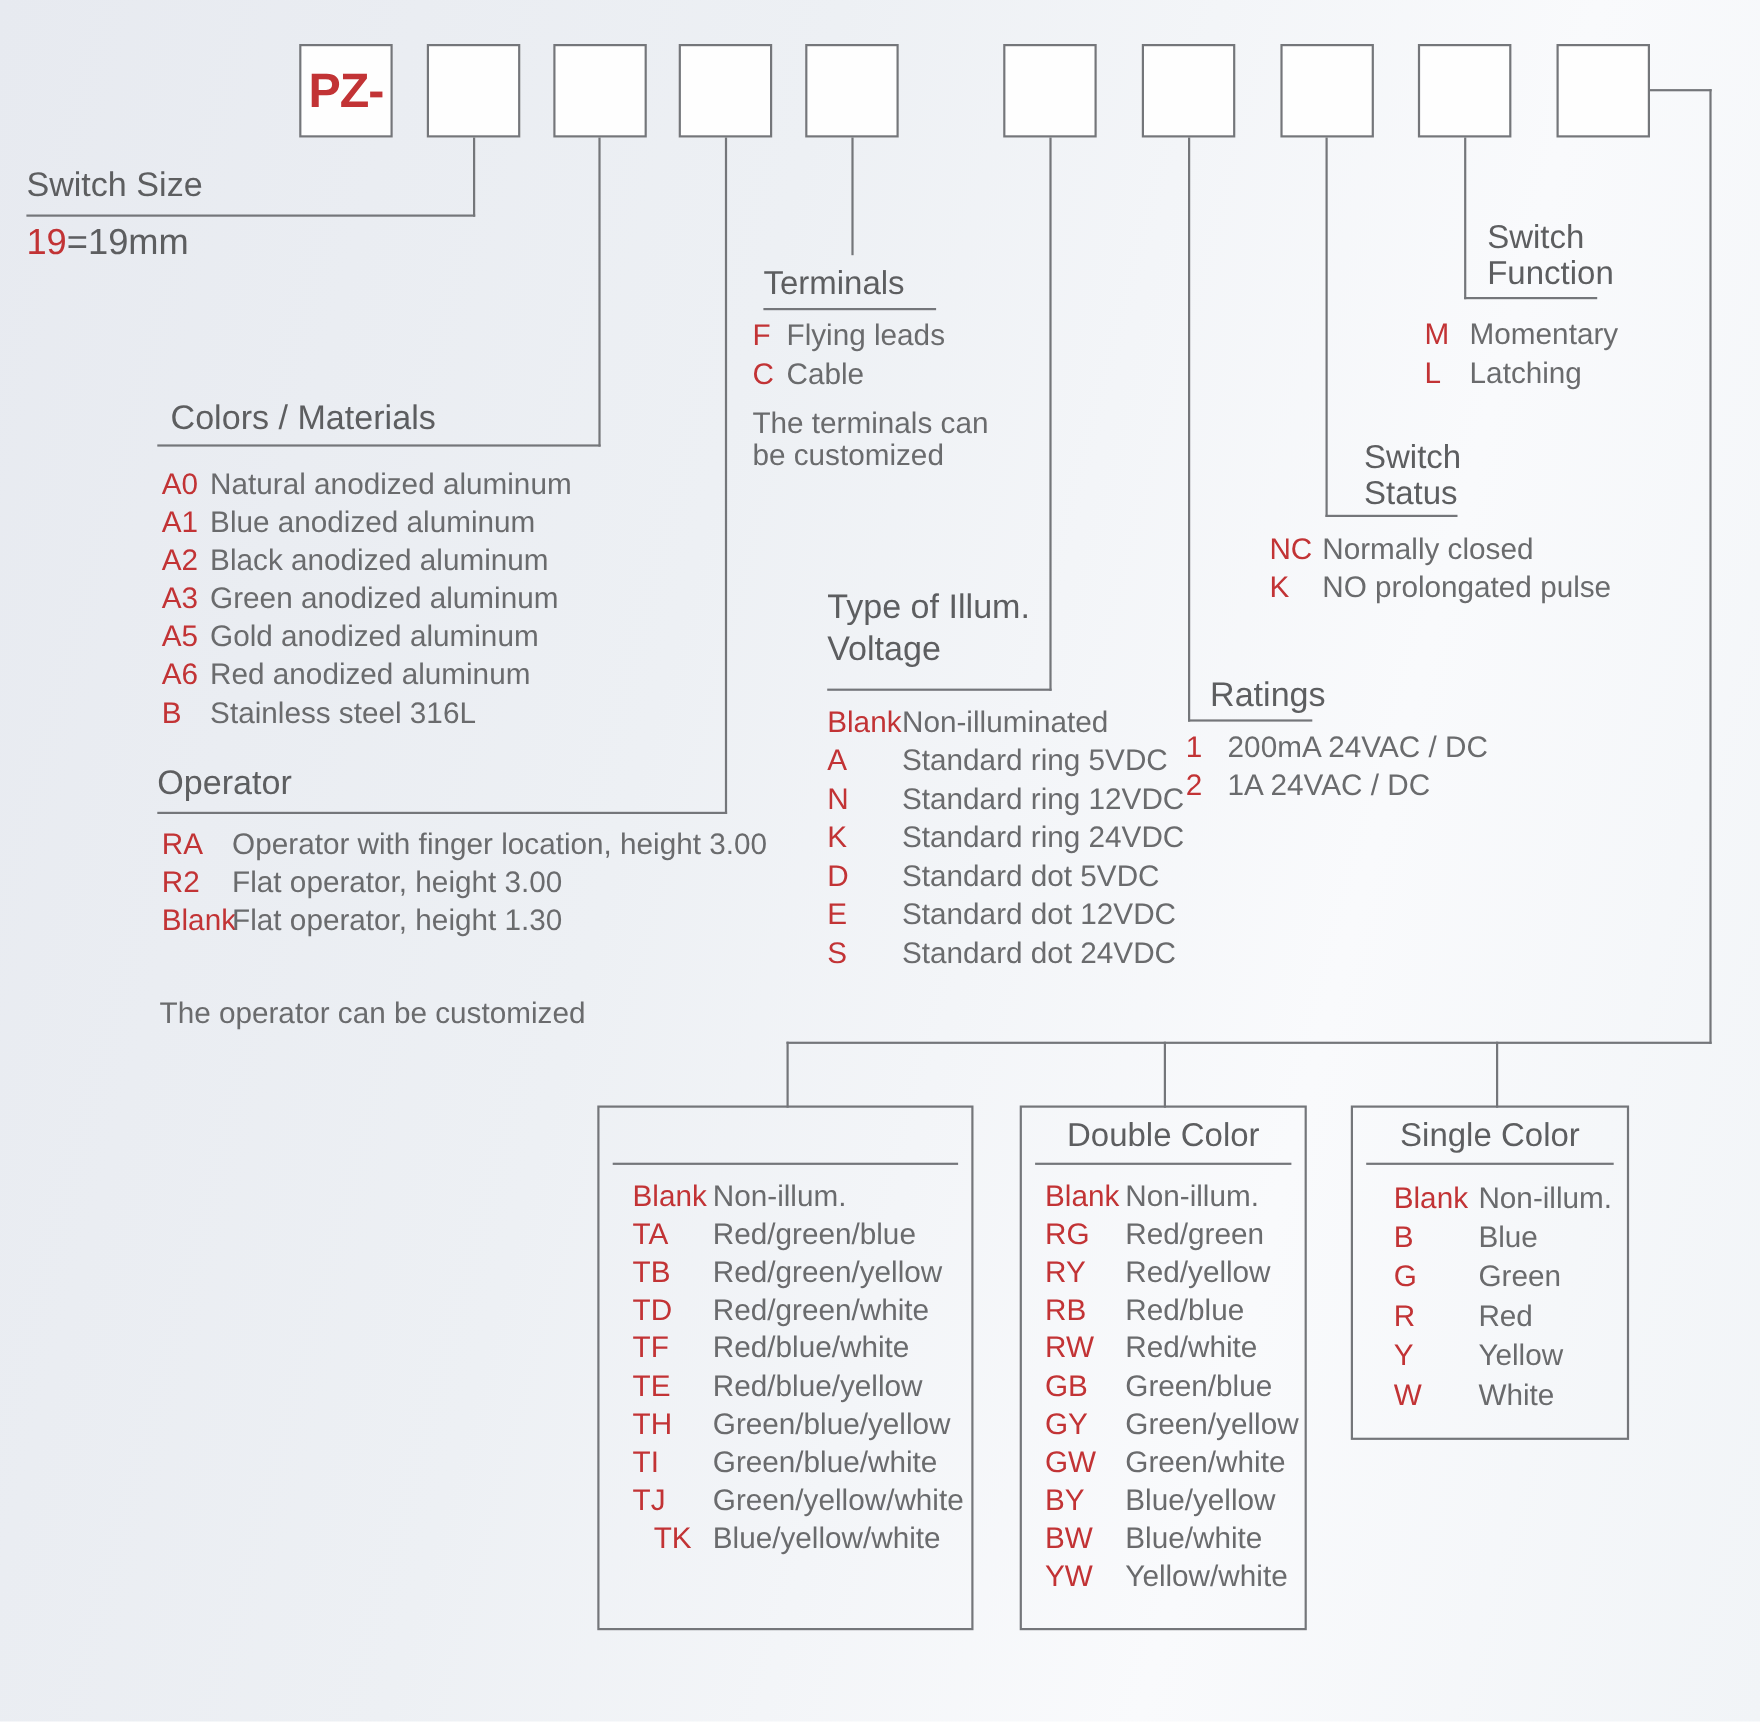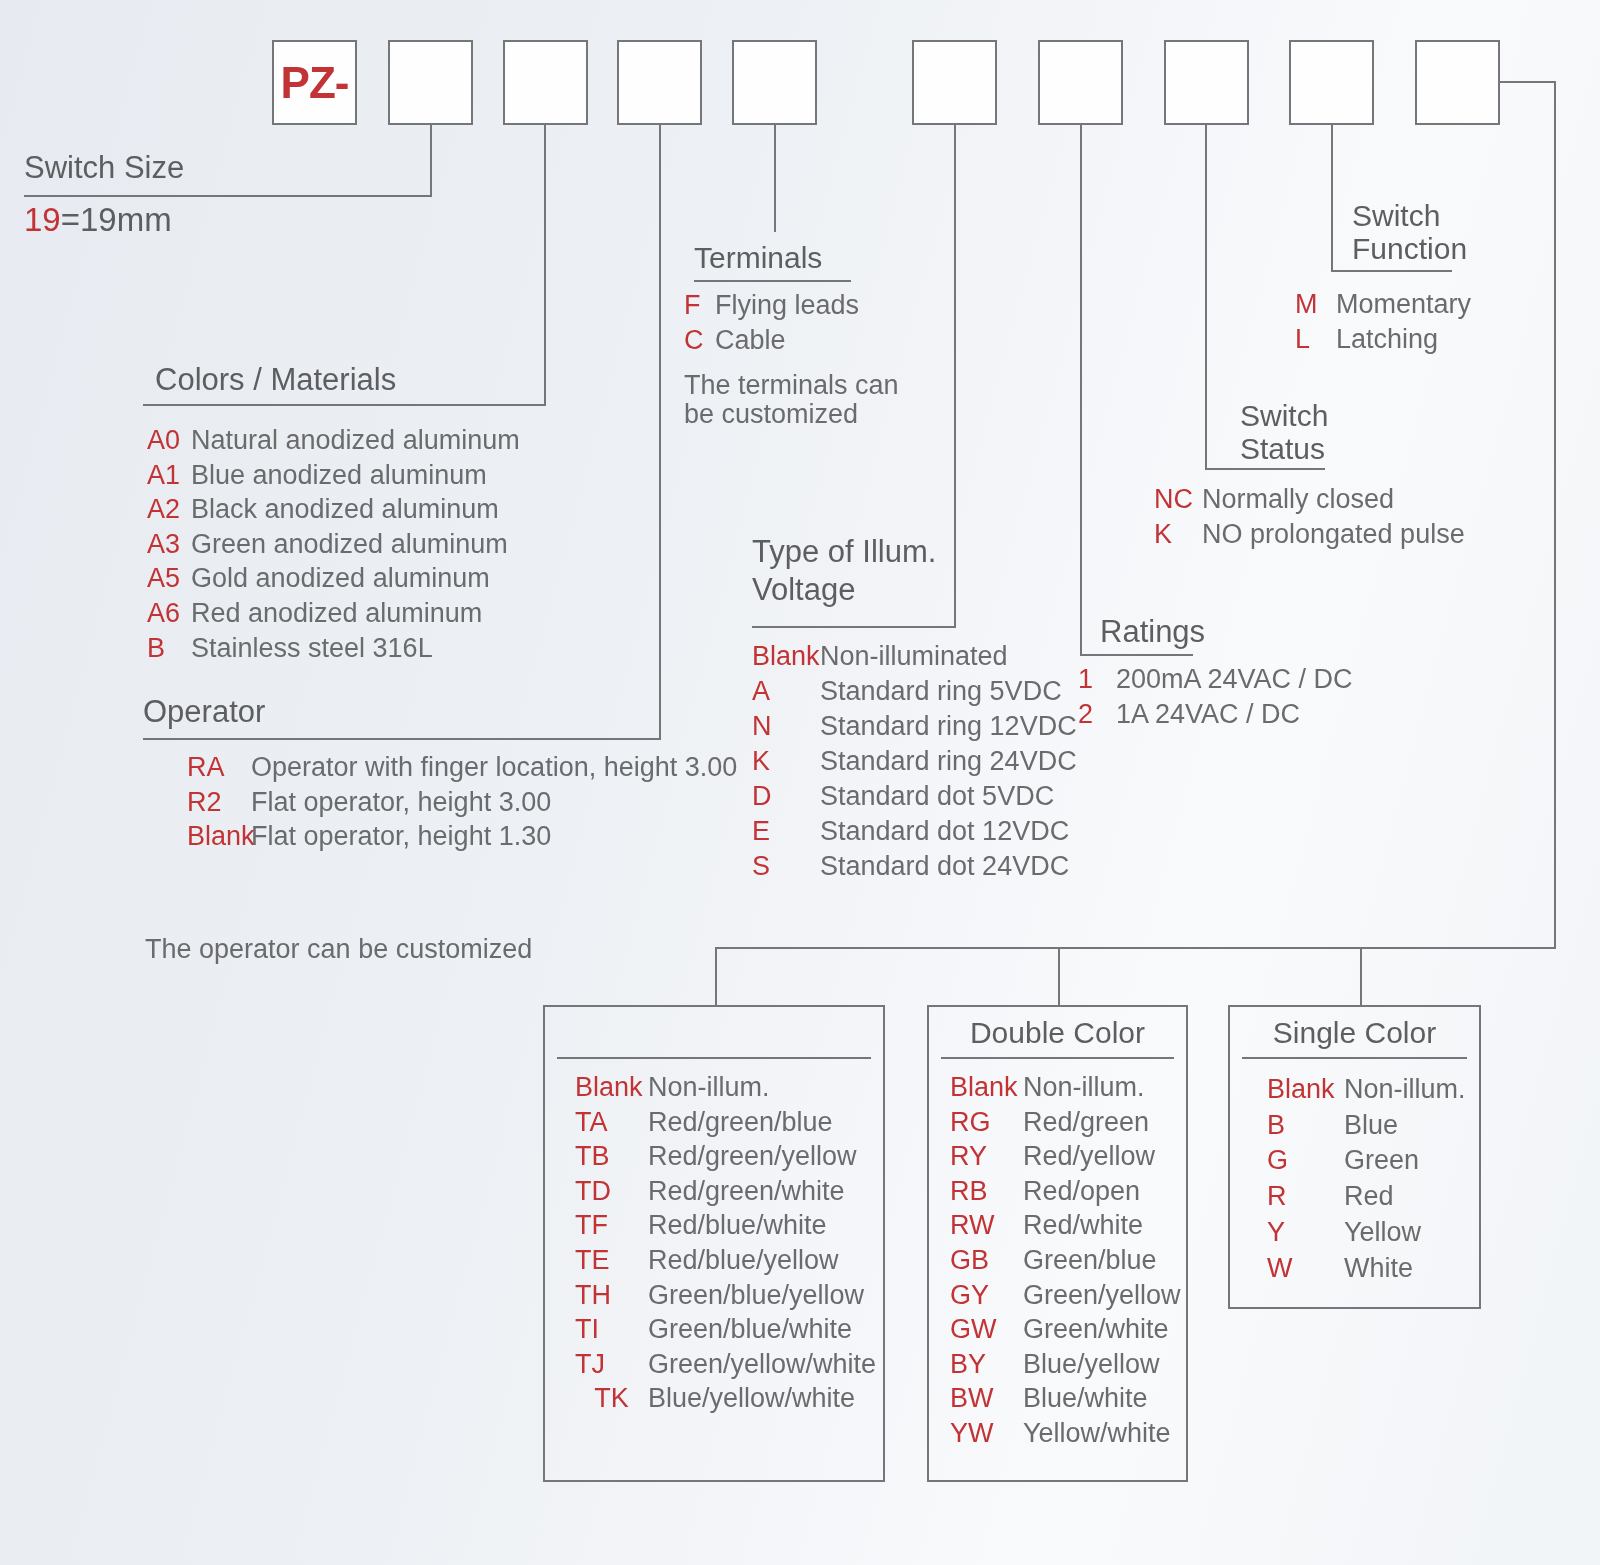--- a/index.html
+++ b/index.html
@@ -113,35 +113,35 @@
       <span class="code" style="width:44px;">A6</span>
       <span class="desc">Red anodized aluminum</span>
     </div>
       <div class="row">
       <span class="code" style="width:44px;">B</span>
       <span class="desc">Stainless steel 316L</span>
     </div>
     </div>
 
   <div class="h h2" style="left:143px;top:695px;">Operator</div>
-  <div class="rows" style="left:147px;top:750px;line-height:34.5px;margin-left:40px;">
+  <div class="rows" style="left:147px;top:750px;line-height:34.5px;">
       <div class="row">
       <span class="code" style="width:64px;">RA</span>
       <span class="desc">Operator with finger location, height 3.00</span>
     </div>
       <div class="row">
       <span class="code" style="width:64px;">R2</span>
       <span class="desc">Flat operator, height 3.00</span>
     </div>
       <div class="row">
       <span class="code" style="width:64px;">Blank</span>
       <span class="desc">Flat operator, height 1.30</span>
     </div>
     </div>
-  <div class="note" style="left:145px;top:906px;margin-top:28px;">The operator can be customized</div>
+  <div class="note" style="left:145px;top:906px;">The operator can be customized</div>
 
   <div class="h" style="left:694px;top:241px;">Terminals</div>
   <div class="rows" style="left:684px;top:288px;line-height:35px;">
       <div class="row">
       <span class="code" style="width:31px;">F</span>
       <span class="desc">Flying leads</span>
     </div>
       <div class="row">
       <span class="code" style="width:31px;">C</span>
       <span class="desc">Cable</span>
@@ -276,21 +276,21 @@
       <div class="row">
       <span class="code" style="width:73px;">RG</span>
       <span class="desc">Red/green</span>
     </div>
       <div class="row">
       <span class="code" style="width:73px;">RY</span>
       <span class="desc">Red/yellow</span>
     </div>
       <div class="row">
       <span class="code" style="width:73px;">RB</span>
-      <span class="desc">Red/open</span>
+      <span class="desc">Red/blue</span>
     </div>
       <div class="row">
       <span class="code" style="width:73px;">RW</span>
       <span class="desc">Red/white</span>
     </div>
       <div class="row">
       <span class="code" style="width:73px;">GB</span>
       <span class="desc">Green/blue</span>
     </div>
       <div class="row">

